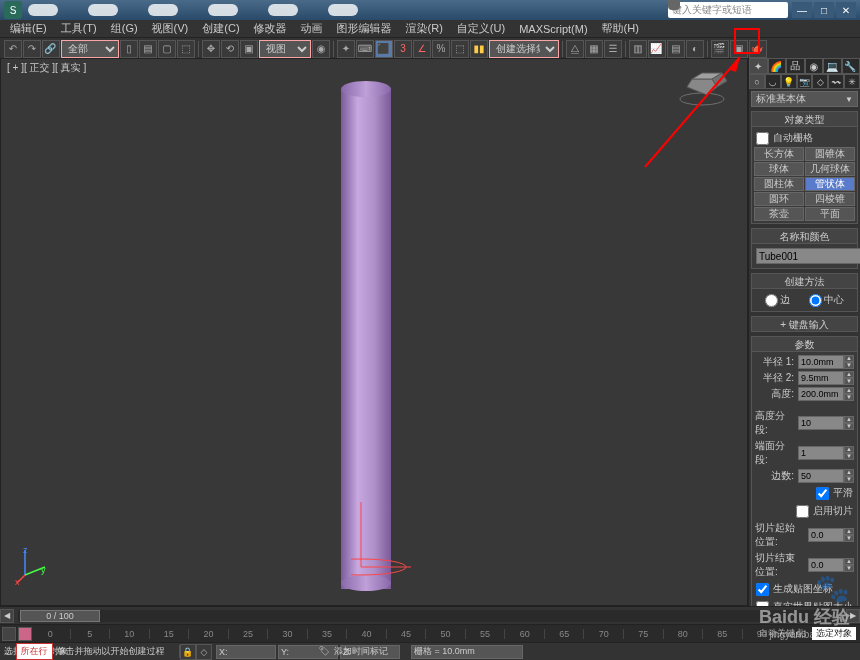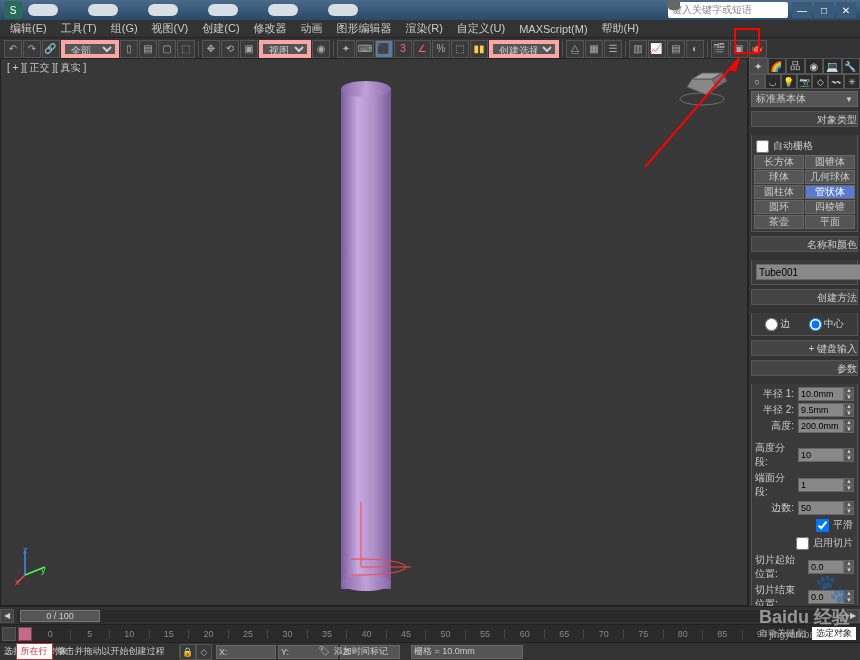--- a/index.html
+++ b/index.html
@@ -18,21 +18,21 @@
 
 .menubar { height: 18px; background: #333; border-bottom: 1px solid #222; display: flex; align-items: center; padding: 0 4px; gap: 2px; }
 .menubar .menuitem { padding: 0 6px; color: #ccc; font-size: 11px; cursor: pointer; }
 .tbtn { width: 16px; height: 16px; background: #3a3a3a; border: 1px solid #555; cursor: pointer; display: flex; align-items: center; justify-content: center; font-size: 9px; color: #aaa; }
 
 .toolbar2 { height: 22px; background: #333; border-bottom: 1px solid #222; display: flex; align-items: center; padding: 0 4px; gap: 1px; }
 .tbtn2 { width: 18px; height: 18px; background: #3a3a3a; border: 1px solid #555; cursor: pointer; display: flex; align-items: center; justify-content: center; font-size: 10px; color: #aaa; }
 .tbtn2.active { background: #5a7aaa; }
 .tbtn2.yellow { color: #ffcc44; }
 .tbtn2.red { color: #ff6666; }
-.toolbar2 .sel { height: 18px; background: #555; border: 4px solid #fca5a5; color: #ccc; font-size: 10px; padding: 0 2px; }
+.toolbar2 .sel { height: 18px; background: #555; border: 1px solid #fca5a5; color: #ccc; font-size: 10px; padding: 0 2px; }
 .toolbar2 .sep { width: 1px; height: 16px; background: #555; margin: 0 2px; }
 
 .highlight-box { position: absolute; top: 28px; left: 734px; width: 26px; height: 26px; border: 2px solid #ff0000; z-index: 100; pointer-events: none; }
 .highlight-arrow { position: absolute; top: 52px; left: 640px; width: 110px; height: 120px; z-index: 99; pointer-events: none; }
 .highlight-arrow svg { width: 100%; height: 100%; }
 
 .mainarea { position: absolute; top: 58px; left: 0; right: 0; bottom: 54px; display: flex; }
 
 .viewport { flex: 1; background: #383838; position: relative; border: 1px solid #222; }
 .viewport-label { position: absolute; top: 2px; left: 6px; color: #ccc; font-size: 10px; }
@@ -59,22 +59,22 @@
 .cmdtab { flex: 1; border: 1px solid #555; cursor: pointer; display: flex; align-items: center; justify-content: center; font-size: 10px; }
 .cmdtab.active { background: #4a4a4a; }
 .subtabs { height: 18px; display: flex; background: #2a2a2a; }
 .subtab { flex: 1; border: 1px solid #555; cursor: pointer; display: flex; align-items: center; justify-content: center; font-size: 9px; }
 .subtab.active { background: #4a4a4a; }
 
 .dropdown { height: 18px; background: #555; border: 1px solid #666; margin: 2px; display: flex; align-items: center; padding: 0 4px; font-size: 10px; cursor: pointer; gap: 32px; }
 .dropdown .arrow { margin-left: auto; font-size: 8px; }
 
 .rollout { margin: 2px; }
-.rollout-header { height: 16px; background: #444; border: 1px solid #555; text-align: right; font-size: 10px; line-height: 16px; cursor: pointer; }
-.rollout-body { background: #3a3a3a; border: 1px solid #555; border-top: none; padding: 2px; margin-top: 8px; }
+.rollout-header { height: 16px; background: #444; border: 1px solid #555; text-align: center; font-size: 10px; line-height: 16px; cursor: pointer; }
+.rollout-body { background: #3a3a3a; border: 1px solid #555; border-top: none; padding: 2px; }
 
 .checkbox-row { display: flex; align-items: center; padding: 2px; font-size: 10px; }
 .checkbox-row input { margin-right: 4px; }
 
 .btngrid { display: grid; grid-template-columns: 1fr 1fr; gap: 1px; }
 .btngrid .gbtn { height: 14px; background: #555; border: 1px solid #666; font-size: 10px; text-align: center; line-height: 12px; cursor: pointer; }
 .btngrid .gbtn.active { background: #5a7acc; color: #fff; }
 
 .name-row { display: flex; margin: 2px; }
 .name-row input { flex: 1; height: 16px; background: #888; border: 1px solid #666; font-size: 10px; padding: 0 2px; }

